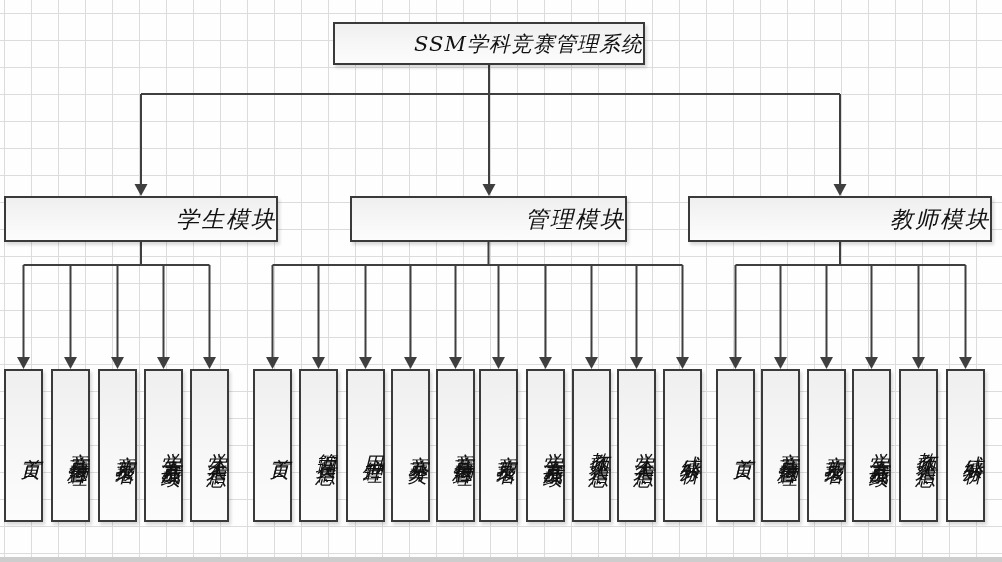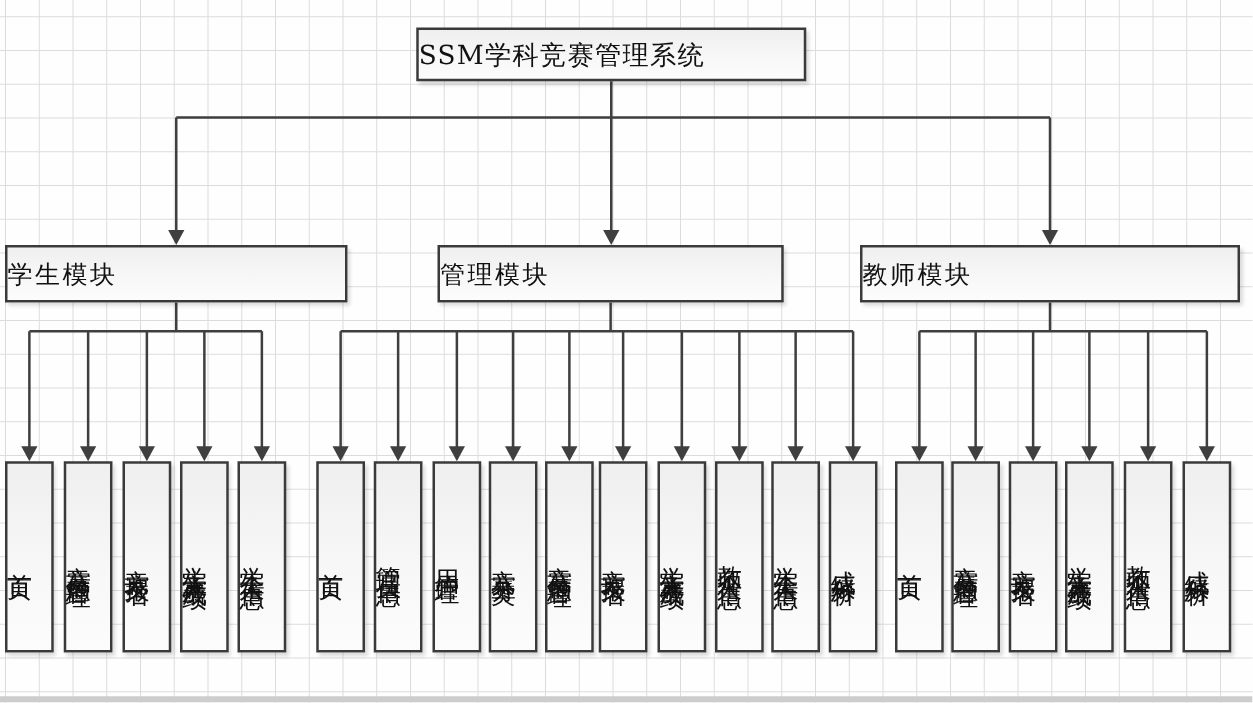--- a/index.html
+++ b/index.html
@@ -32,32 +32,33 @@
     pointer-events: none;
   }
   .node {
     position: absolute;
     box-sizing: border-box;
     border: 2px solid #3a3a3a;
     background: linear-gradient(180deg, #efefef 0%, #f7f7f7 55%, #fcfcfc 100%);
     box-shadow: 2px 3px 3px rgba(0,0,0,0.14);
     display: flex;
     align-items: center;
-    justify-content: flex-start;
+    justify-content: flex-end;
     color: #111111;
+    font-style: italic;
   }
   .node-root {
     left: 333px; top: 22px;
     width: 312px; height: 43px;
     font-size: 21px;
     letter-spacing: 1px;
   }
   .node-module {
     top: 196px; height: 46px;
-    font-size: 20px;
+    font-size: 23px;
     letter-spacing: 2px;
   }
   .node-module.m-student { left: 4px;   width: 274px; }
   .node-module.m-admin   { left: 350px; width: 277px; }
   .node-module.m-teacher { left: 688px; width: 304px; }
   .leaf {
     top: 369px;
     width: 39px; height: 153px;
   }
   .leaf .vtext {

